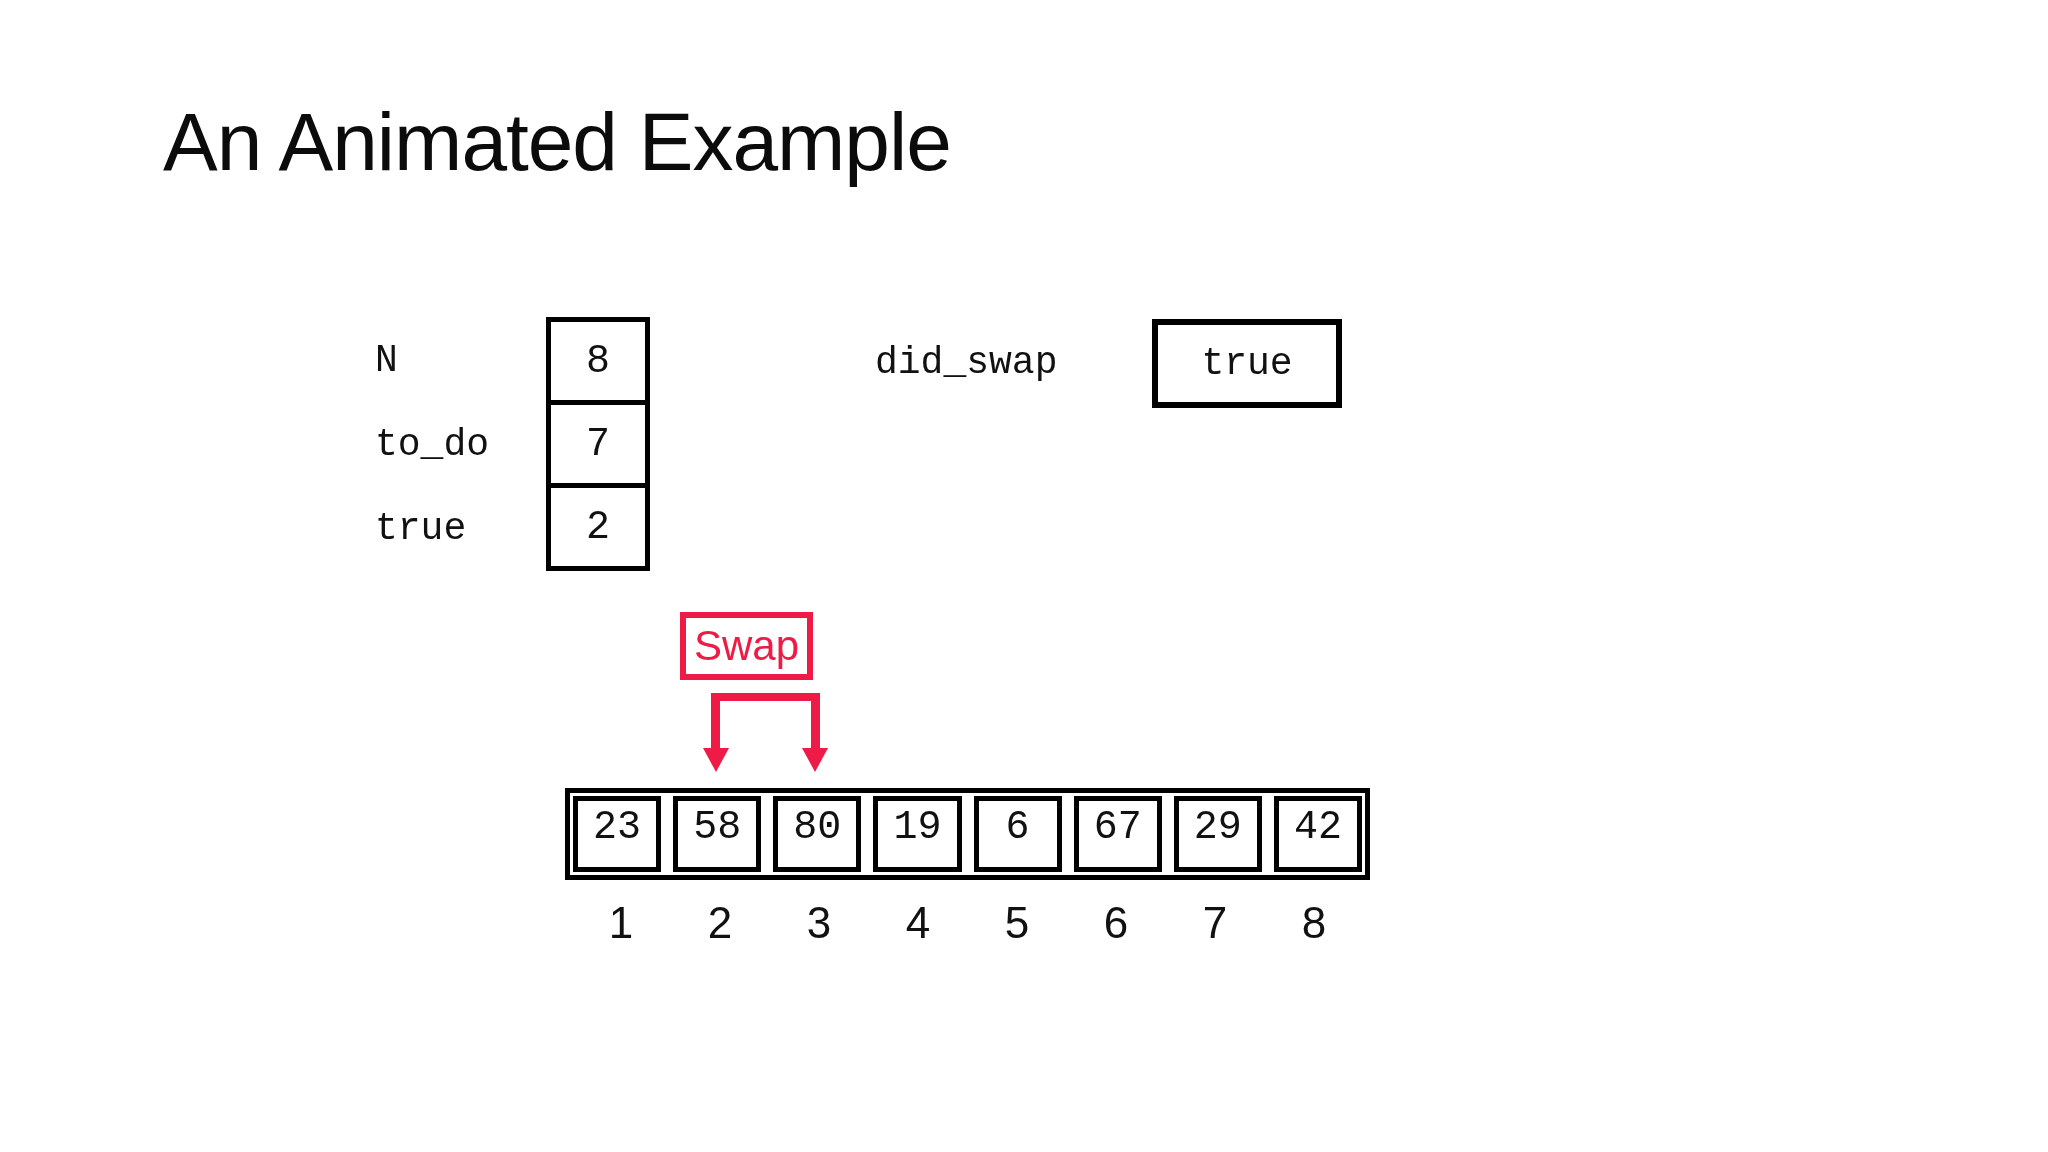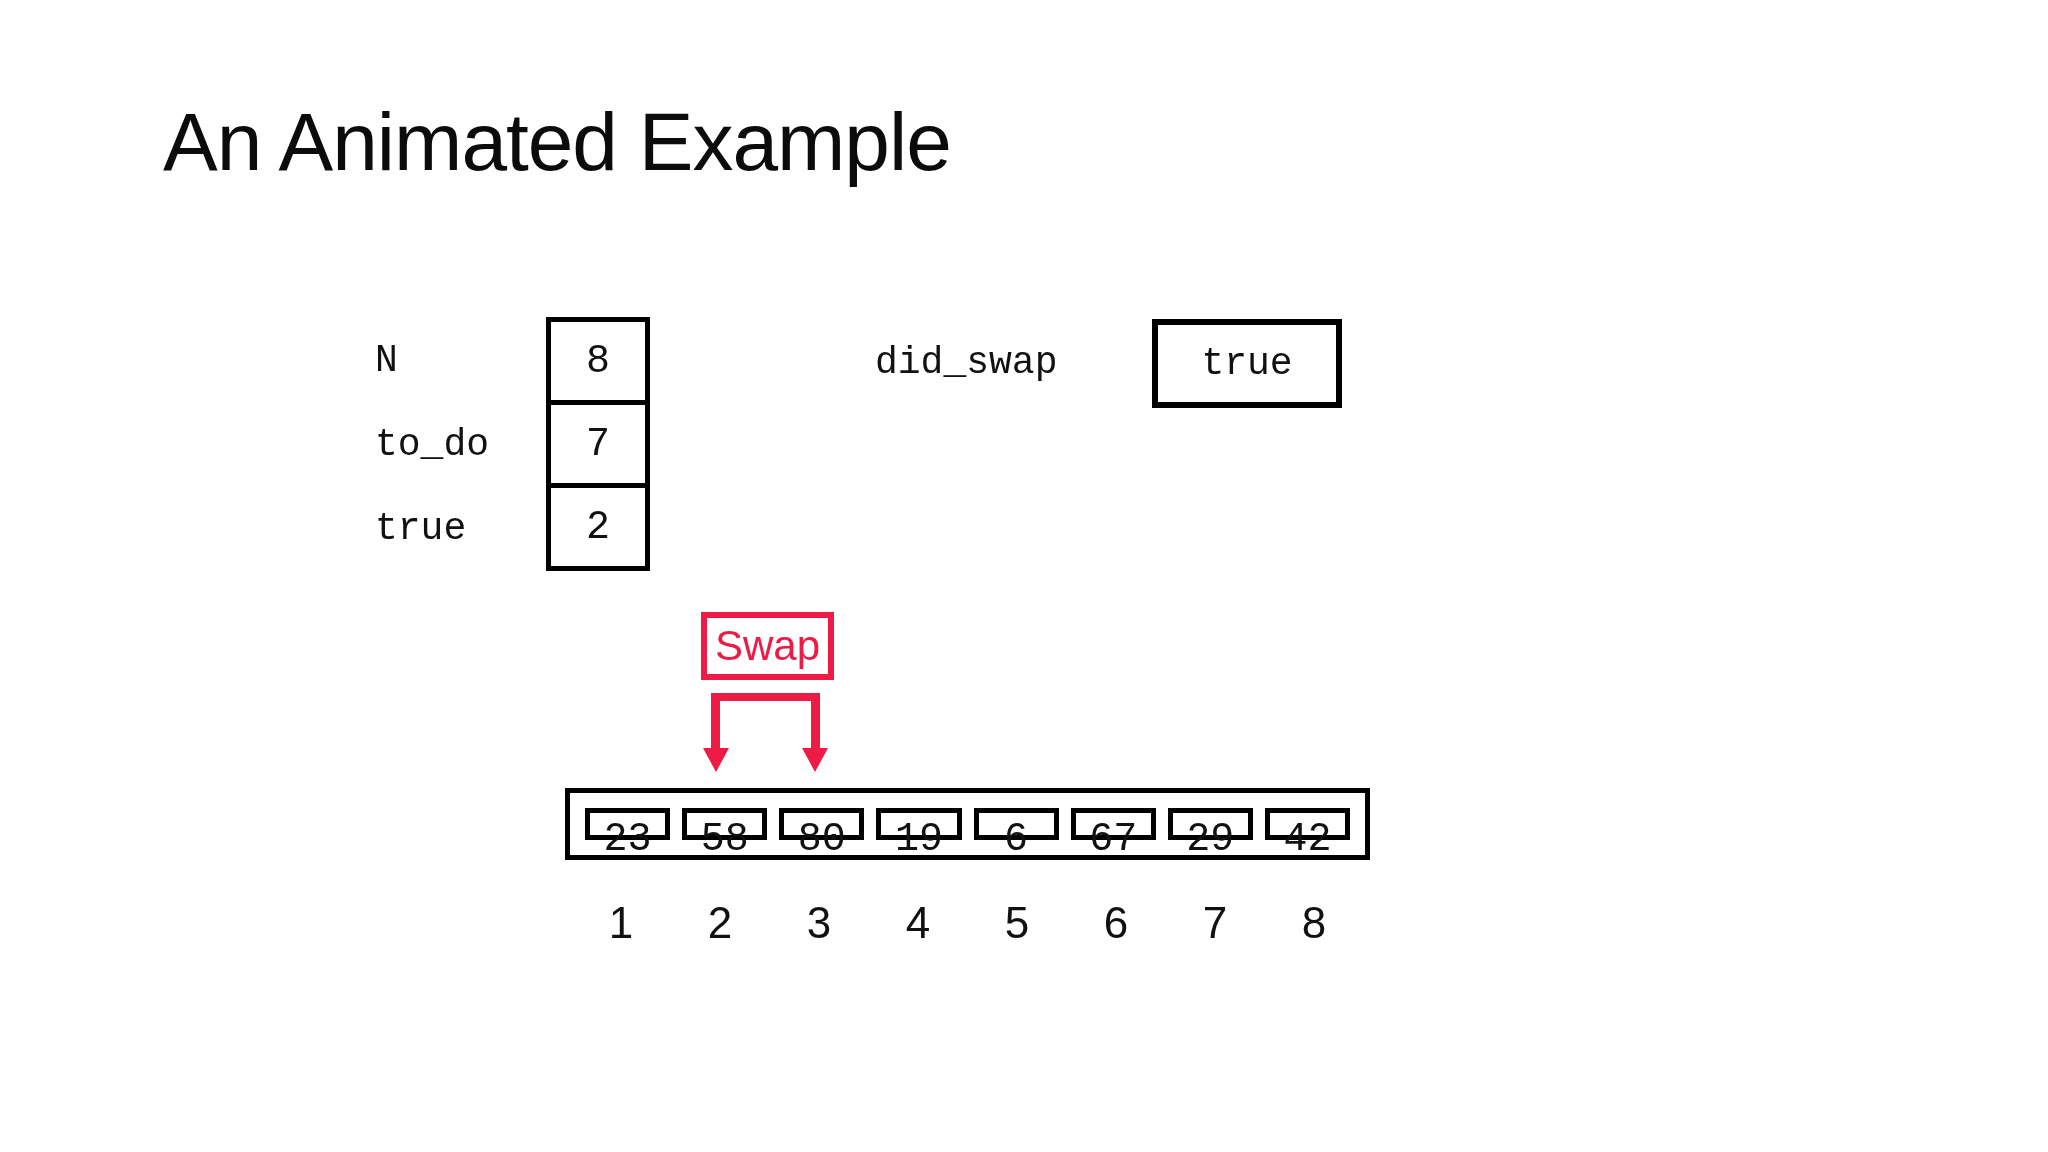--- a/index.html
+++ b/index.html
@@ -79,45 +79,44 @@
     width: 133px;
     height: 68px;
     box-sizing: border-box;
     border: 6px solid var(--red);
     display: flex;
     align-items: center;
     justify-content: center;
     font-size: 42px;
     color: var(--red);
     background: #ffffff;
-    margin-left: 21px;
   }
 
   .red-bar { background: var(--red); }
   .bracket-h { left: 711px; top: 693px; width: 109px; height: 8px; }
   .bracket-v-left  { left: 711px; top: 693px; width: 9px; height: 55px; }
   .bracket-v-right { left: 811px; top: 693px; width: 9px; height: 55px; }
   .arrow-head {
     width: 0;
     height: 0;
     border-left: 13px solid transparent;
     border-right: 13px solid transparent;
     border-top: 24px solid var(--red);
   }
   .arrow-head-left  { left: 703px; top: 748px; }
   .arrow-head-right { left: 802px; top: 748px; }
 
   .array-row {
     left: 565px;
     top: 788px;
     width: 805px;
-    height: 72px;
+    height: 92px;
     box-sizing: border-box;
     border: 5px solid #000000;
-    padding: 15px;
+    padding: 3px;
     display: flex;
     gap: 12px;
     background: #ffffff;
   }
   .array-cell {
     flex: 1 1 0;
     box-sizing: border-box;
     border: 5px solid #000000;
     display: flex;
     justify-content: center;

